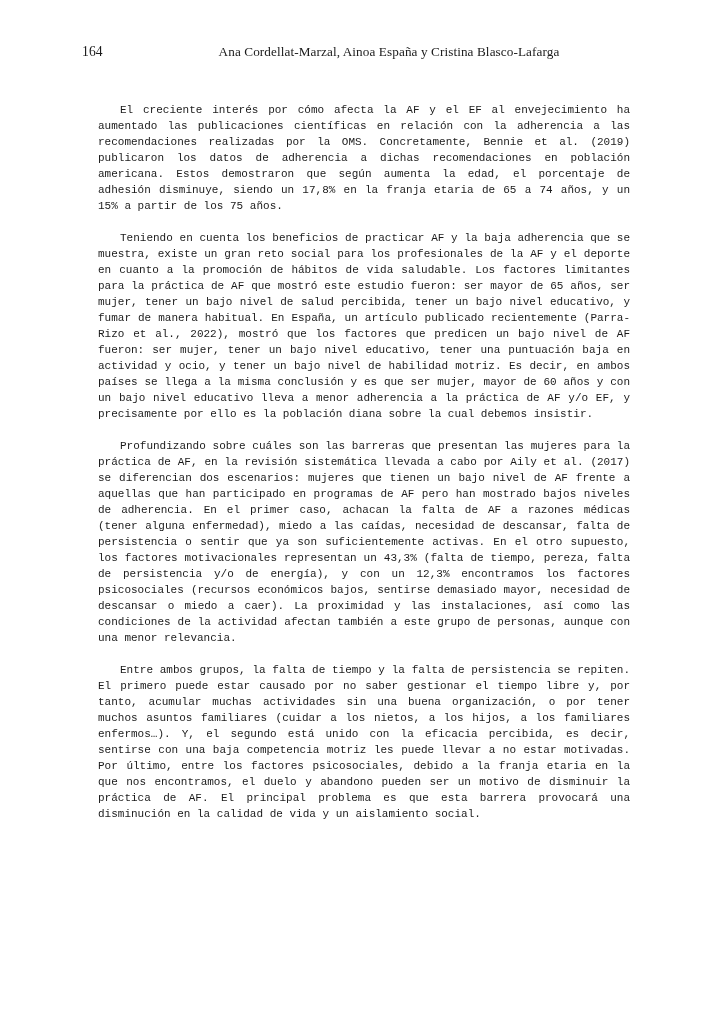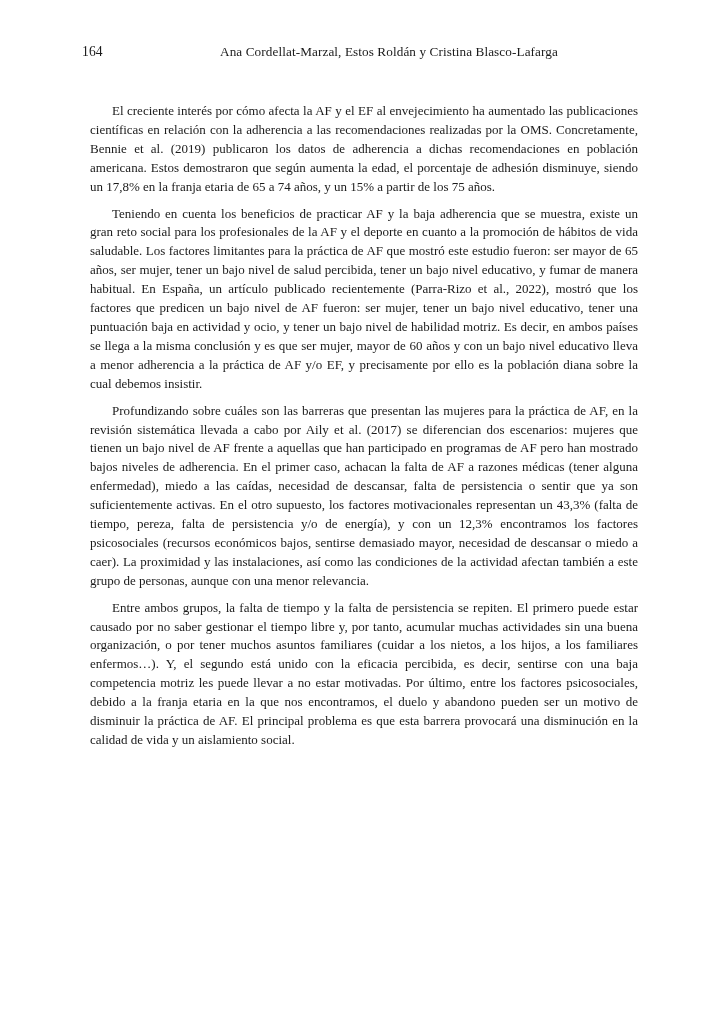--- a/index.html
+++ b/index.html
@@ -40,43 +40,44 @@
     white-space: nowrap;
   }
   h2.section-heading {
     font-size: 13.4px;
     font-weight: bold;
     margin: 0 0 20px 0;
     padding-left: 22px;
     line-height: 1.35;
   }
   p.body-par {
-    font-size: 13px;
+    font-size: 11px;
     line-height: 1.455;
-    margin: 8px;
+    margin: 16px;
     text-align: justify;
     text-justify: inter-word;
     hyphens: manual;
     text-indent: 22px;
+    font-family: Liberation Mono, monospace;
   }
   p.body-par + p.body-par {
     margin-top: 1px;
   }
   .text-block {
     width: 100%;
   }
 </style>
 </head>
 <body>
 
 <div class="page">
 
   <div class="running-head">
     <div class="folio">164</div>
-    <div class="head-title">Ana Cordellat-Marzal, Estos Roldán y Cristina Blasco-Lafarga</div>
+    <div class="head-title">Ana Cordellat-Marzal, Ainoa España y Cristina Blasco-Lafarga</div>
   </div>
 
 
   <div class="text-block">
     <p class="body-par">El creciente interés por cómo afecta la AF y el EF al envejecimiento ha aumentado las publicaciones científicas en relación con la adherencia a las recomendaciones realizadas por la OMS. Concretamente, Bennie et al. (2019) publicaron los datos de adherencia a dichas recomendaciones en población americana. Estos demostraron que según aumenta la edad, el porcentaje de adhesión disminuye, siendo un 17,8% en la franja etaria de 65 a 74 años, y un 15% a partir de los 75 años.</p>
     <p class="body-par">Teniendo en cuenta los beneficios de practicar AF y la baja adherencia que se muestra, existe un gran reto social para los profesionales de la AF y el deporte en cuanto a la promoción de hábitos de vida saludable. Los factores limitantes para la práctica de AF que mostró este estudio fueron: ser mayor de 65 años, ser mujer, tener un bajo nivel de salud percibida, tener un bajo nivel educativo, y fumar de manera habitual. En España, un artículo publicado recientemente (Parra-Rizo et al., 2022), mostró que los factores que predicen un bajo nivel de AF fueron: ser mujer, tener un bajo nivel educativo, tener una puntuación baja en actividad y ocio, y tener un bajo nivel de habilidad motriz. Es decir, en ambos países se llega a la misma conclusión y es que ser mujer, mayor de 60 años y con un bajo nivel educativo lleva a menor adherencia a la práctica de AF y/o EF, y precisamente por ello es la población diana sobre la cual debemos insistir.</p>
     <p class="body-par">Profundizando sobre cuáles son las barreras que presentan las mujeres para la práctica de AF, en la revisión sistemática llevada a cabo por Aily et al. (2017) se diferencian dos escenarios: mujeres que tienen un bajo nivel de AF frente a aquellas que han participado en programas de AF pero han mostrado bajos niveles de adherencia. En el primer caso, achacan la falta de AF a razones médicas (tener alguna enfermedad), miedo a las caídas, necesidad de descansar, falta de persistencia o sentir que ya son suficientemente activas. En el otro supuesto, los factores motivacionales representan un 43,3% (falta de tiempo, pereza, falta de persistencia y/o de energía), y con un 12,3% encontramos los factores psicosociales (recursos económicos bajos, sentirse demasiado mayor, necesidad de descansar o miedo a caer). La proximidad y las instalaciones, así como las condiciones de la actividad afectan también a este grupo de personas, aunque con una menor relevancia.</p>
     <p class="body-par">Entre ambos grupos, la falta de tiempo y la falta de persistencia se repiten. El primero puede estar causado por no saber gestionar el tiempo libre y, por tanto, acumular muchas actividades sin una buena organización, o por tener muchos asuntos familiares (cuidar a los nietos, a los hijos, a los familiares enfermos…). Y, el segundo está unido con la eficacia percibida, es decir, sentirse con una baja competencia motriz les puede llevar a no estar motivadas. Por último, entre los factores psicosociales, debido a la franja etaria en la que nos encontramos, el duelo y abandono pueden ser un motivo de disminuir la práctica de AF. El principal problema es que esta barrera provocará una disminución en la calidad de vida y un aislamiento social.</p>
   </div>
 

